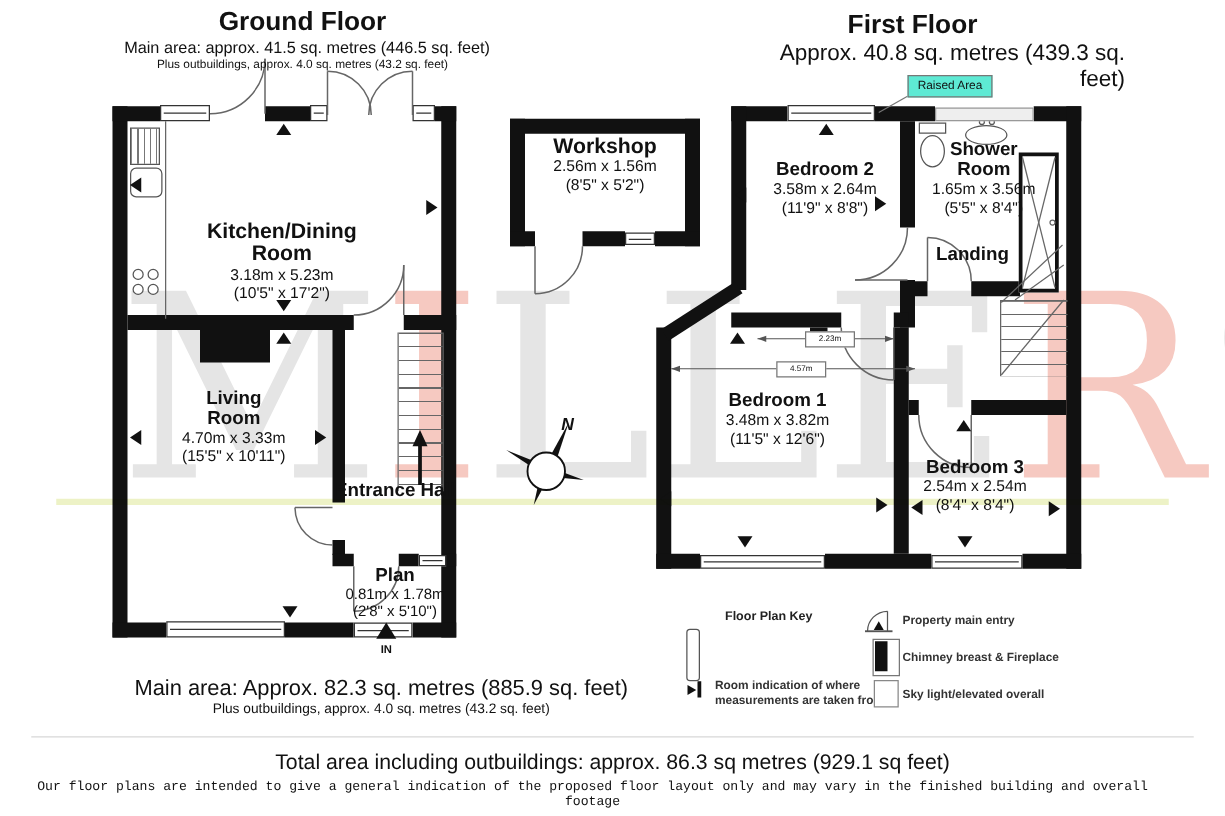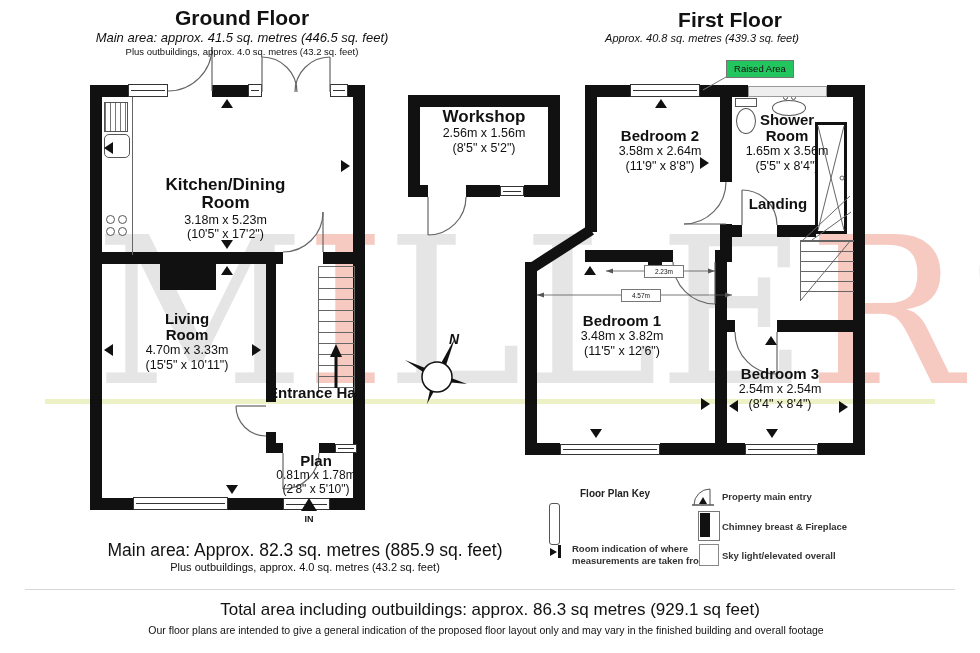--- a/index.html
+++ b/index.html
@@ -30,30 +30,30 @@
   .stairs-v{position:absolute;z-index:3;border-left:1px solid #666;border-right:1px solid #666;
             background:repeating-linear-gradient(180deg,#666 0 1px,transparent 1px 11px);}
   .stairs-h{position:absolute;z-index:3;border-top:1px solid #666;
             background:repeating-linear-gradient(180deg,#666 0 1px,transparent 1px 10px);}
   .hatch-v{background:repeating-linear-gradient(90deg,#777 0 1px,transparent 1px 5px);}
   #yellow-line{position:absolute;left:45px;top:399px;width:890px;height:5px;background:#edf2c6;
                mix-blend-mode:multiply;z-index:5;}
   #linework{position:absolute;left:0;top:0;z-index:3;}
   
   .head-title{position:absolute;text-align:center;font-weight:bold;font-size:21px;z-index:4;}
-  .head-sub{position:absolute;text-align:center;font-size:13px;z-index:4;font-style:italic;}
+  .head-sub{position:absolute;text-align:right;font-size:13px;z-index:4;}
   .head-sub2{position:absolute;text-align:center;font-size:9.5px;z-index:4;}
   .foot-main{position:absolute;text-align:center;font-size:17.5px;z-index:4;}
   .foot-sub{position:absolute;text-align:center;font-size:11px;z-index:4;}
   .foot-total{position:absolute;text-align:center;font-size:17px;z-index:4;}
   .foot-disc{position:absolute;text-align:center;font-size:10.5px;z-index:4;}
   
   .key-title{position:absolute;font-weight:bold;font-size:10px;color:#222;z-index:4;}
   .key-text{position:absolute;font-size:9.5px;font-weight:600;color:#333;line-height:1.25;z-index:4;}
-  .callout{position:absolute;border:1px solid #777;background:#22c55e;font-size:9.5px;text-align:center;z-index:4;}
+  .callout{position:absolute;border:1px solid #777;background:#5eead4;font-size:9.5px;text-align:center;z-index:4;}
   .dim-box{position:absolute;border:1px solid #777;background:#fff;font-size:6.5px;text-align:center;z-index:4;}
   .in-label{position:absolute;font-size:9px;font-weight:bold;text-align:center;z-index:6;}
 </style>
 </head>
 <body>
 
 <div id="canvas">
 
   <div id="watermark">
     <span class="wm-l">M</span>
@@ -63,21 +63,21 @@
     <span class="wm-l">E</span>
     <span class="wm-l wm-red">R</span>
     <span class="wm-l">S</span>
   </div>
 
   <div class="head-title" style="left:92px;top:6px;width:300px;">Ground Floor</div>
   <div class="head-sub" style="left:92px;top:30px;width:300px;">Main area: approx. 41.5 sq. metres (446.5 sq. feet)</div>
   <div class="head-sub2" style="left:92px;top:46px;width:300px;">Plus outbuildings, approx. 4.0 sq. metres (43.2 sq. feet)</div>
 
   <div class="head-title" style="left:580px;top:8px;width:300px;">First Floor</div>
-  <div class="head-sub" style="left:552px;top:32px;width:300px;font-size:11px;">Approx. 40.8 sq. metres (439.3 sq. feet)</div>
+  <div class="head-sub" style="left:600px;top:32px;width:300px;font-size:18px;">Approx. 40.8 sq. metres (439.3 sq. feet)</div>
 
   <div class="wall" style="left:90px;top:85px;width:12px;height:425px;"></div>
   <div class="wall" style="left:353px;top:85px;width:12px;height:425px;"></div>
   <div class="wall" style="left:90px;top:85px;width:38px;height:12px;"></div>
   <div class="wall" style="left:212px;top:85px;width:36px;height:12px;"></div>
   <div class="wall" style="left:348px;top:85px;width:17px;height:12px;"></div>
   <div class="window" style="left:128px;top:84px;width:40px;height:13px;"></div>
   <div class="window" style="left:248px;top:84px;width:14px;height:13px;"></div>
   <div class="window" style="left:330px;top:84px;width:18px;height:13px;"></div>
   <div class="wall" style="left:90px;top:498px;width:43px;height:12px;"></div>
@@ -299,15 +299,15 @@
   <div class="abs" style="left:698px;top:511px;width:20px;height:28px;border:1px solid #777;z-index:4;"></div>
   <div class="abs" style="left:700px;top:513px;width:10px;height:24px;background:#111;z-index:4;"></div>
   <div class="key-text" style="left:722px;top:521px;width:170px;">Chimney breast &amp; Fireplace</div>
   <div class="abs" style="left:699px;top:544px;width:18px;height:20px;border:1px solid #888;background:#fff;z-index:4;"></div>
   <div class="key-text" style="left:722px;top:550px;width:170px;">Sky light/elevated overall</div>
 
   <div class="foot-main" style="left:55px;top:540px;width:500px;">Main area: Approx. 82.3 sq. metres (885.9 sq. feet)</div>
   <div class="foot-sub" style="left:55px;top:561px;width:500px;">Plus outbuildings, approx. 4.0 sq. metres (43.2 sq. feet)</div>
   <div class="abs" style="left:25px;top:589px;width:930px;height:1px;background:#d8d8d8;"></div>
   <div class="foot-total" style="left:40px;top:600px;width:900px;">Total area including  outbuildings: approx. 86.3 sq metres (929.1 sq feet)</div>
-  <div class="foot-disc" style="left:36px;top:624px;width:900px;">Our floor plans are intended to give a general indication of the proposed floor layout only and may vary in the finished building and overall footage</div>
+  <div class="foot-disc" style="left:24px;top:624px;width:900px;font-family:Liberation Mono, monospace;">Our floor plans are intended to give a general indication of the proposed floor layout only and may vary in the finished building and overall footage</div>
 
 </div>
 
 </body></html>

